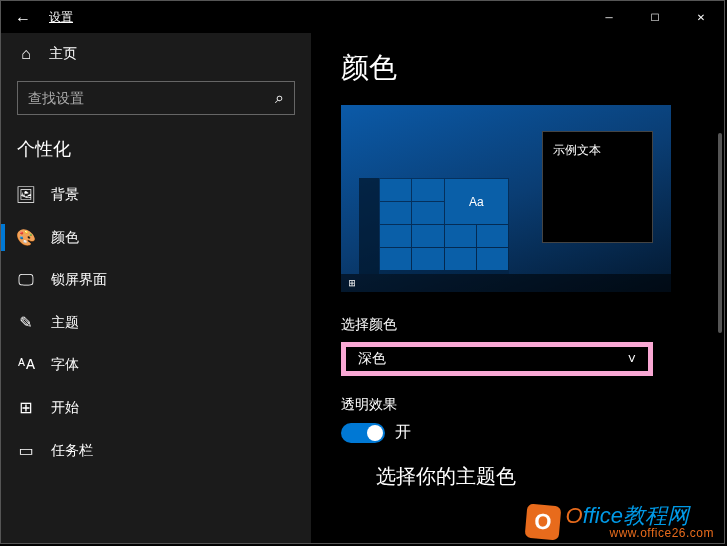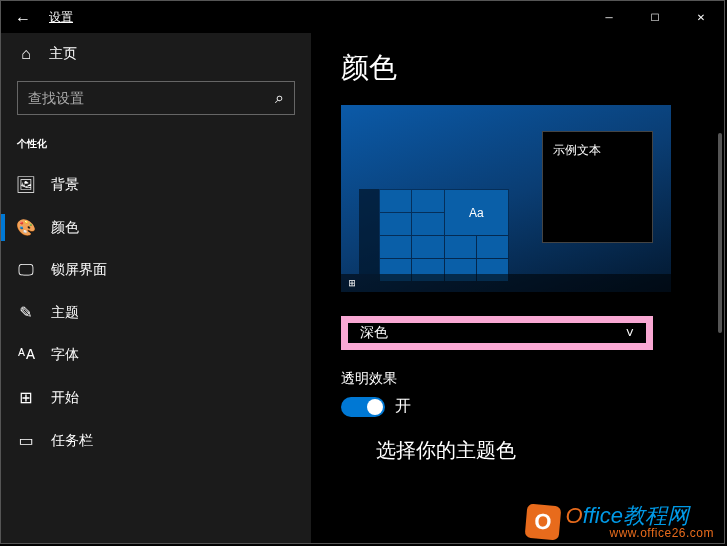--- a/index.html
+++ b/index.html
@@ -9,37 +9,37 @@
 .back-btn { width:44px; height:32px; display:flex; align-items:center; justify-content:center; font-size:16px; }
 .title { font-size:12px; padding-left:4px; flex:1;text-decoration:underline; }
 .win-controls { display:flex; }
 .win-btn { width:46px; height:32px; display:flex; align-items:center; justify-content:center; font-size:10px; }
 .body { flex:1; display:flex; overflow:hidden; }
 .sidebar { width:310px; background:#1b1b1b; padding:0 0 10px 0; display:flex; flex-direction:column; }
 .home { display:flex; align-items:center; padding:12px 16px; gap:14px; font-size:14px; }
 .search-wrap { margin:6px 16px 14px 16px; border:1px solid #666; height:34px; display:flex; align-items:center; padding:0 10px;gap:25px; }
 .search-wrap input { flex:1; background:transparent; border:none; color:#aaa; font-size:14px; outline:none; }
 .search-wrap input::placeholder { color:#aaa; }
-.cat { font-size:10px; font-weight:700; padding:8px 16px 12px 16px; }
+.cat { font-size:18px; font-weight:400; padding:8px 16px 12px 16px; }
 .nav-item { display:flex; align-items:center; padding:12px 16px; gap:16px; font-size:14px; position:relative; }
 .nav-item.active::before { content:""; position:absolute; left:0; top:8px; bottom:8px; width:4px; background:#0078d4; }
 .nav-icon { width:18px; display:flex; justify-content:center; font-size:16px; }
 .content { flex:1; padding:16px 24px 0 30px; overflow:auto; position:relative; }
 .page-title { font-size:28px; font-weight:400; margin-bottom:18px; }
 .preview { width:330px; height:187px; background:linear-gradient(160deg,#0b5aa8 0%,#0a3d73 50%,#03182f 100%); position:relative; margin-bottom:24px; overflow:hidden; }
 .prev-taskbar { position:absolute; bottom:0; left:0; right:0; height:18px; background:rgba(0,0,0,0.55); }
 .prev-start { position:absolute; left:4px; bottom:0; width:14px; height:18px; display:flex; align-items:center; justify-content:center; color:#fff; font-size:9px;}
 .prev-window { position:absolute; top:26px; right:18px; width:111px; height:112px; background:#000; border:1px solid #444; padding:10px; font-size:12px; }
-.prev-startmenu { position:absolute; left:18px; bottom:18px; width:150px; height:85px; background:rgba(0,30,60,0.5); display:flex; }
+.prev-startmenu { position:absolute; left:18px; bottom:18px; width:150px; height:96px; background:rgba(0,30,60,0.5); display:flex; }
 .prev-sm-left { width:20px; background:rgba(0,0,0,0.3); }
 .prev-sm-right { flex:1; display:grid; grid-template-columns:repeat(4,1fr); grid-auto-rows:22px; gap:1px; padding:1px; }
 .tile { background:#0a5fa8; }
 .tile.big { grid-column:span 2; grid-row:span 2; display:flex; align-items:center; justify-content:center; font-size:12px; color:#fff; }
 .label { font-size:14px; margin-bottom:8px; }
-.select { width:312px; height:34px; border:7px solid #f9a8d4; display:flex; align-items:center; justify-content:space-between; padding:0 12px; font-size:14px; margin-bottom:20px; }
+.select { width:312px; height:34px; border:5px solid #f9a8d4; display:flex; align-items:center; justify-content:space-between; padding:0 12px; font-size:14px; margin-bottom:20px; }
 .toggle-row { display:flex; align-items:center; gap:10px; margin-bottom:20px; }
 .toggle { width:44px; height:20px; border-radius:10px; background:#0078d4; position:relative; }
 .toggle .knob { position:absolute; right:2px; top:2px; width:16px; height:16px; border-radius:50%; background:#fff; }
 .subheading { font-size:20px; margin-top:4px;margin-left:35px; }
 .watermark-wrap { position:absolute; right:10px; bottom:4px; display:flex; align-items:center; gap:6px; }
 .wm-logo { width:34px; height:34px; background:#e86b1c; border-radius:6px; transform:rotate(5deg); display:flex; align-items:center; justify-content:center; font-size:22px; font-weight:bold; color:#fff; }
 .wm-text { display:flex; flex-direction:column; line-height:1; }
 .wm-main { font-family:"Segoe UI Semibold",sans-serif; font-size:22px; font-style:italic; }
 .wm-main .o { color:#e86b1c; }
 .wm-main .r { color:#0099e6;text-align:right; }
@@ -134,20 +134,21 @@
               <div class="tile"></div>
               <div class="tile"></div>
               <div class="tile"></div>
           </div>
         </div>
         <div class="prev-taskbar">
           <div class="prev-start">⊞</div>
         </div>
       </div>
 
+      <div class="label">选择颜色</div>
       <div class="select">
         <span>深色</span>
         <span>˅</span>
       </div>
 
       <div class="label">透明效果</div>
       <div class="toggle-row">
         <div class="toggle">
             <div class="knob"></div>
           </div>

